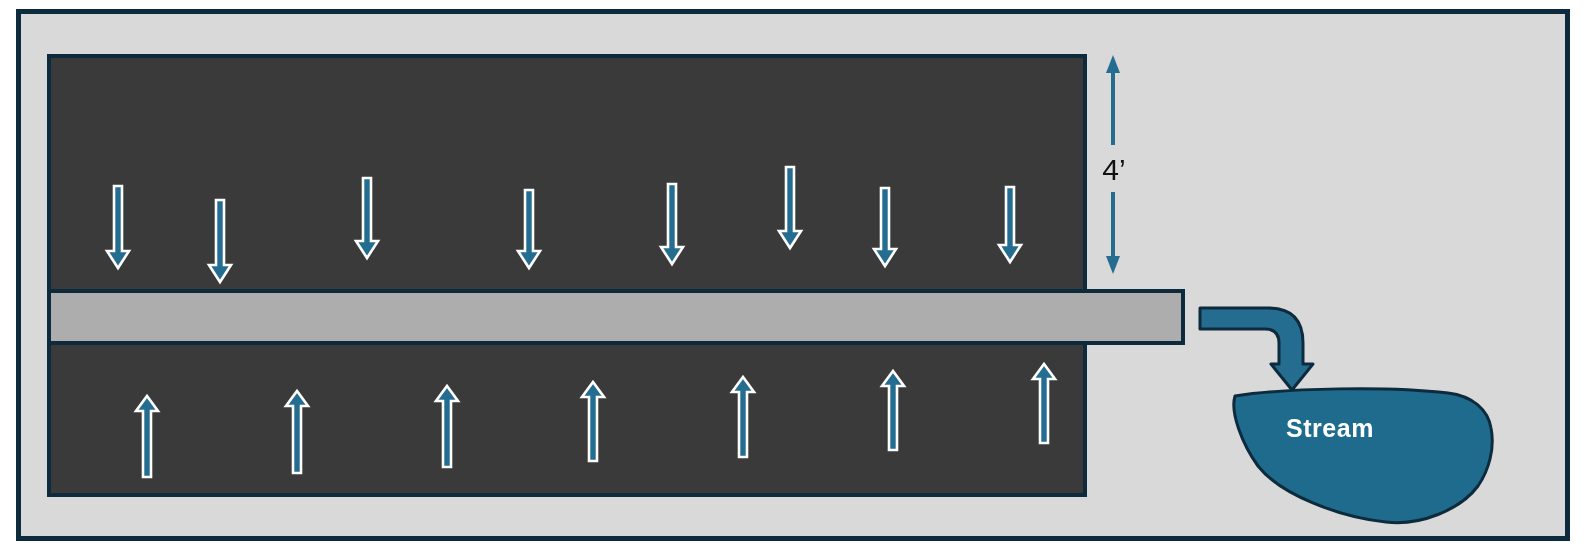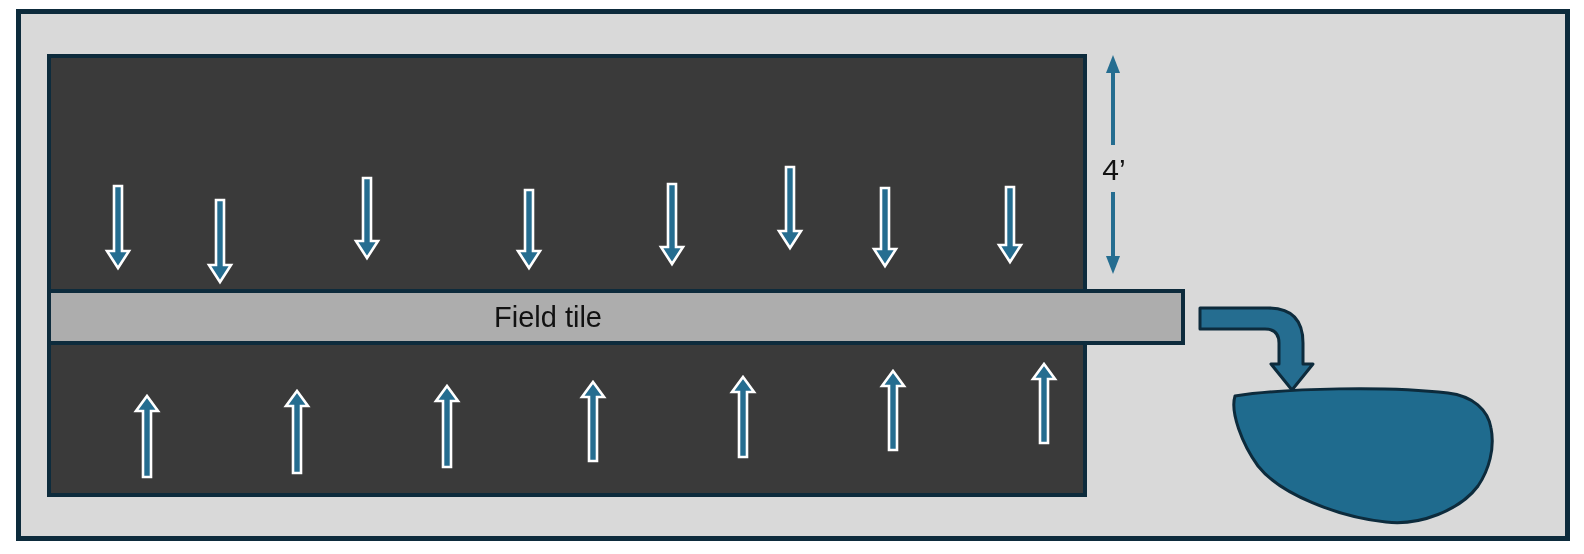--- a/index.html
+++ b/index.html
@@ -69,32 +69,32 @@
       </svg>
       <svg width="28" height="81" class="field-arrow" style="left: 879px; top: 370px;">
         <polygon points="10,80 18,80 18,16 25,16 14,1 3,16 10,16" style="fill:var(--teal);stroke:var(--outline);stroke-width:2.6;stroke-linejoin:miter"></polygon>
       </svg>
       <svg width="28" height="81" class="field-arrow" style="left: 1030px; top: 363px;">
         <polygon points="10,80 18,80 18,16 25,16 14,1 3,16 10,16" style="fill:var(--teal);stroke:var(--outline);stroke-width:2.6;stroke-linejoin:miter"></polygon>
       </svg>
     </div>
 
   <div class="abs tile"></div>
-  <div class="abs tile-label">Field tile</div>
 
   <svg class="abs" style="left:1098px;top:52px;" width="30" height="226" viewBox="0 0 30 226">
     <polygon points="15,3 8,21 22,21" style="fill:var(--teal)"></polygon>
     <line x1="15" y1="18" x2="15" y2="93" style="stroke:var(--teal);stroke-width:4"></line>
     <line x1="15" y1="140" x2="15" y2="207" style="stroke:var(--teal);stroke-width:4"></line>
     <polygon points="15,222 8,204 22,204" style="fill:var(--teal)"></polygon>
   </svg>
   <div class="abs dim-label">4’</div>
 
   <svg class="abs" style="left:1193px;top:300px;" width="126" height="95" viewBox="0 0 126 95">
     <path d="M 7 8 H 75 Q 110 8 110 43 V 64 H 120 L 99 90 L 78 64 H 86 V 43 Q 86 29 72 29 H 7 Z" style="fill:var(--teal);stroke:var(--ink);stroke-width:3;stroke-linejoin:round"></path>
   </svg>
 
   <svg class="abs" style="left:1226px;top:384px;" width="276" height="148" viewBox="0 0 276 148">
     <path d="M 9 12 C 62 4 162 2 222 9 C 247 12 262 26 265 44 C 269 64 263 86 252 102
              C 234 126 194 142 160 138 C 112 133 54 110 32 82 C 16 60 4 28 9 12 Z" style="fill:var(--stream);stroke:var(--ink);stroke-width:3;stroke-linejoin:round"></path>
   </svg>
+  <div class="abs stream-label">Stream</div>
 
 </div>
 
 </body></html>

